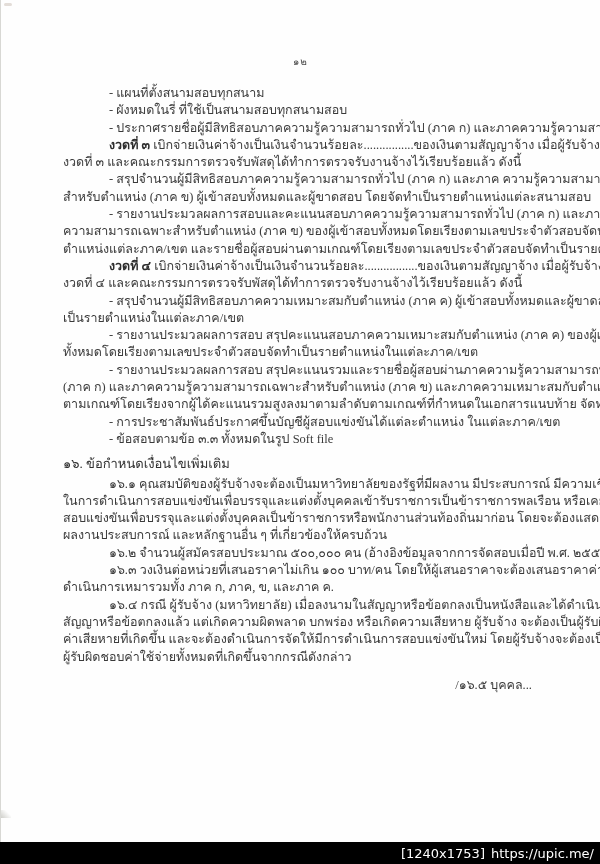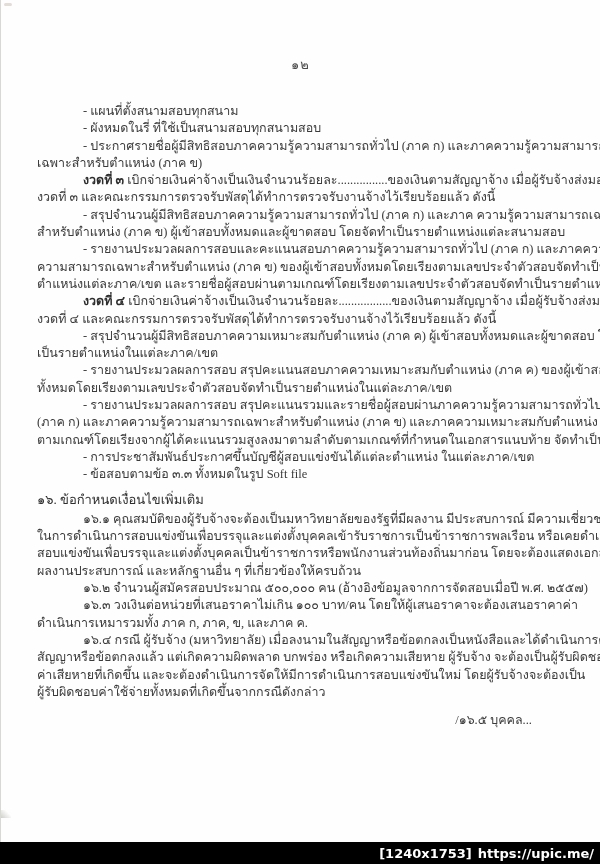--- a/index.html
+++ b/index.html
@@ -21,27 +21,27 @@
     position:absolute;top:3px;left:3px;width:8px;height:3px;
     background:#e3ddd8;border-radius:2px;
   }
   .artifact-corner{
     position:absolute;bottom:24px;left:0;width:10px;height:8px;
     background:linear-gradient(45deg,#cfcfca 0%,transparent 70%);
   }
   .page-number{
     margin-top:54px;
     text-align:center;
-    font-size:13px;
+    font-size:10px;
     color:#4a4a4a;
     letter-spacing:1px;
   }
   .content{
-    margin-top:28px;
-    padding-left:36px;
+    margin-top:16px;
+    padding-left:62px;
     padding-right:20px;
     font-size:12.5px;
     line-height:17.3px;
   }
   .line{white-space:nowrap;}
   .line.ind{padding-left:46px;}
   .line.flush{padding-left:0;}
   .line.head{font-weight:normal;color:#2e2e2e;margin-top:7px;margin-bottom:3px;font-size:13px;}
   .line.right{text-align:right;padding-right:48px;margin-top:11px;font-family:Liberation Serif, serif;}
   .line b{font-weight:bold;color:#2e2e2e;}
@@ -49,35 +49,34 @@
     position:absolute;left:0;right:0;bottom:0;height:22px;
     background:#000;
     color:#fff;
     display:flex;
     align-items:center;
     justify-content:flex-end;
     gap:6px;
     padding-right:6px;
     font-family:"DejaVu Sans",sans-serif;
     font-size:13px;
-    font-weight:bold;
+    font-weight:normal;
   }
 </style>
 </head>
 <body>
 
 <div class="page">
   <div class="artifact-top"></div>
   <div class="artifact-corner"></div>
   <div class="page-number">๑๒</div>
   <div class="content">
       <div class="line ind">- แผนที่ตั้งสนามสอบทุกสนาม</div>
       <div class="line ind">- ผังหมดในรี่ ที่ใช้เป็นสนามสอบทุกสนามสอบ</div>
       <div class="line ind">- ประกาศรายชื่อผู้มีสิทธิสอบภาคความรู้ความสามารถทั่วไป (ภาค ก) และภาคความรู้ความสามารถ</div>
-      <div class="line flush">เฉพาะสำหรับตำแหน่ง (ภาค ข)</div>
       <div class="line ind"><b>งวดที่ ๓</b> เบิกจ่ายเงินค่าจ้างเป็นเงินจำนวนร้อยละ................ของเงินตามสัญญาจ้าง  เมื่อผู้รับจ้างส่งมอบงาน</div>
       <div class="line flush">งวดที่ ๓  และคณะกรรมการตรวจรับพัสดุได้ทำการตรวจรับงานจ้างไว้เรียบร้อยแล้ว ดังนี้</div>
       <div class="line ind">- สรุปจำนวนผู้มีสิทธิสอบภาคความรู้ความสามารถทั่วไป (ภาค ก) และภาค ความรู้ความสามารถเฉพาะ</div>
       <div class="line flush">สำหรับตำแหน่ง (ภาค ข) ผู้เข้าสอบทั้งหมดและผู้ขาดสอบ โดยจัดทำเป็นรายตำแหน่งแต่ละสนามสอบ</div>
       <div class="line ind">- รายงานประมวลผลการสอบและคะแนนสอบภาคความรู้ความสามารถทั่วไป (ภาค ก) และภาคความรู้</div>
       <div class="line flush">ความสามารถเฉพาะสำหรับตำแหน่ง (ภาค ข) ของผู้เข้าสอบทั้งหมดโดยเรียงตามเลขประจำตัวสอบจัดทำเป็นราย</div>
       <div class="line flush">ตำแหน่งแต่ละภาค/เขต และรายชื่อผู้สอบผ่านตามเกณฑ์โดยเรียงตามเลขประจำตัวสอบจัดทำเป็นรายตำแหน่ง</div>
       <div class="line ind"><b>งวดที่ ๔</b>  เบิกจ่ายเงินค่าจ้างเป็นเงินจำนวนร้อยละ.................ของเงินตามสัญญาจ้าง  เมื่อผู้รับจ้างส่งมอบงาน</div>
       <div class="line flush">งวดที่ ๔ และคณะกรรมการตรวจรับพัสดุได้ทำการตรวจรับงานจ้างไว้เรียบร้อยแล้ว ดังนี้</div>
       <div class="line ind">- สรุปจำนวนผู้มีสิทธิสอบภาคความเหมาะสมกับตำแหน่ง (ภาค ค) ผู้เข้าสอบทั้งหมดและผู้ขาดสอบ โดยจัดทำ</div>

